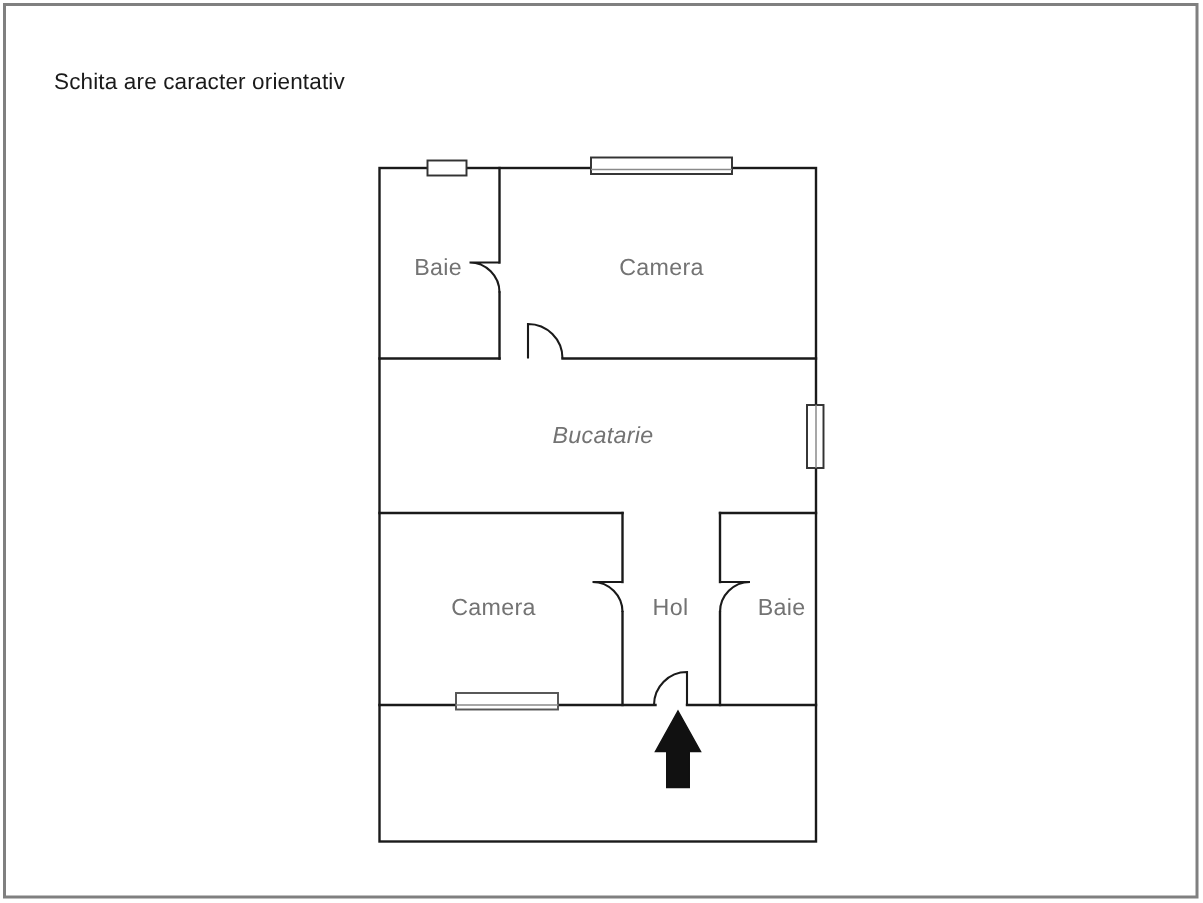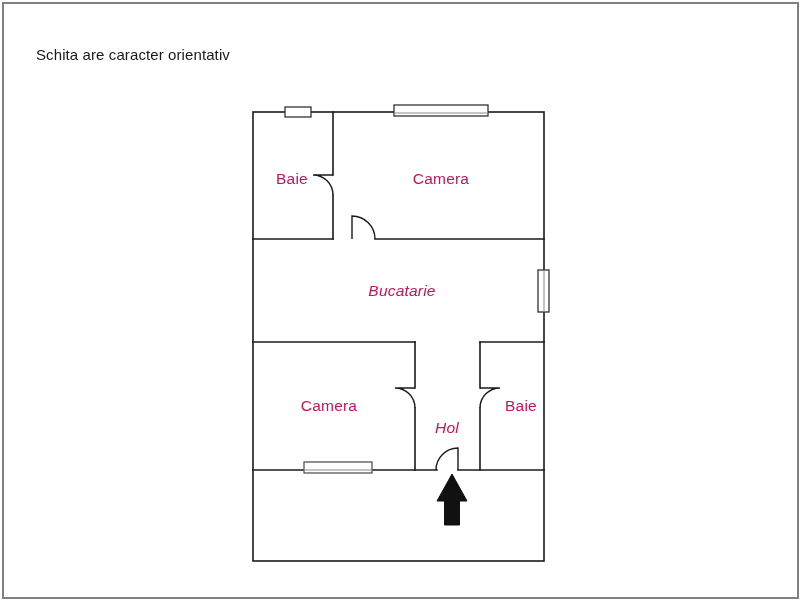--- a/index.html
+++ b/index.html
@@ -43,21 +43,21 @@
   #plan-canvas {
     position: absolute;
     left: 0;
     top: 0;
     width: 802px;
     height: 602px;
   }
   .room-label {
     position: absolute;
     font-size: 15.5px;
-    color: #be185d;
+    color: #737373;
     white-space: nowrap;
     transform: translate(-50%, -50%);
     letter-spacing: 0.2px;
     text-align: center;
   }
 </style>
 </head>
 <body>
 
 <div id="page">
@@ -129,16 +129,16 @@
                L 444.5 525
                L 444.5 501
                L 437 501 Z" fill="#111111" stroke="#111111" stroke-width="1"></path>
     </g>
   </svg>
 
   <div class="room-label" style="left:292px; top:179px;">Baie</div>
   <div class="room-label" style="left:441px; top:179px;">Camera</div>
   <div class="room-label" style="left:402px; top:291px;font-style:italic;">Bucatarie</div>
   <div class="room-label" style="left:329px; top:406px;">Camera</div>
-  <div class="room-label" style="left:447px; top:428px;font-style:italic;">Hol</div>
+  <div class="room-label" style="left:447px; top:406px;">Hol</div>
   <div class="room-label" style="left:521px; top:406px;">Baie</div>
 
 </div>
 
 </body></html>

